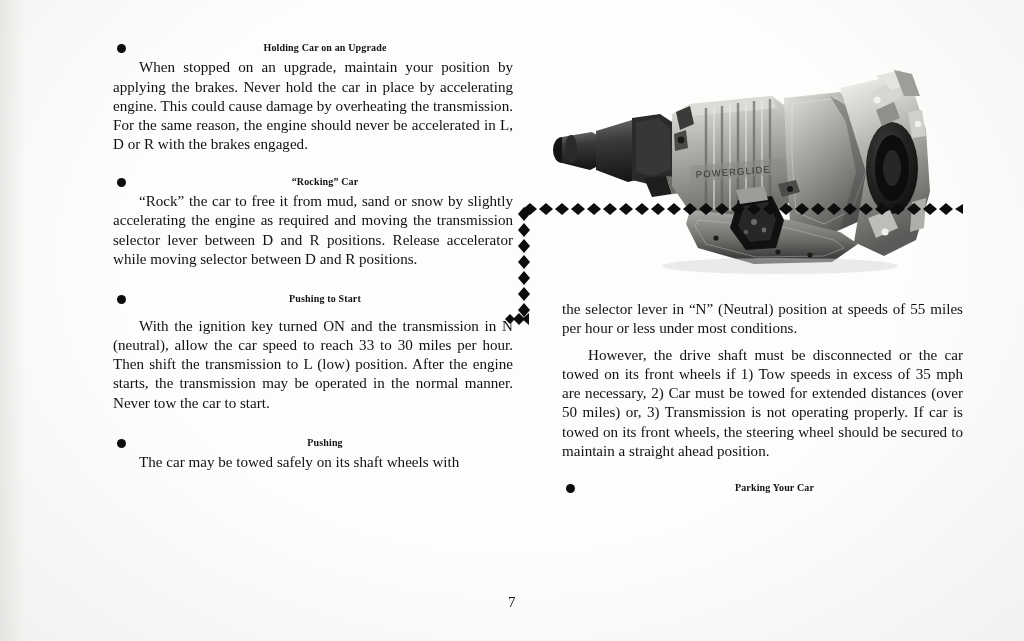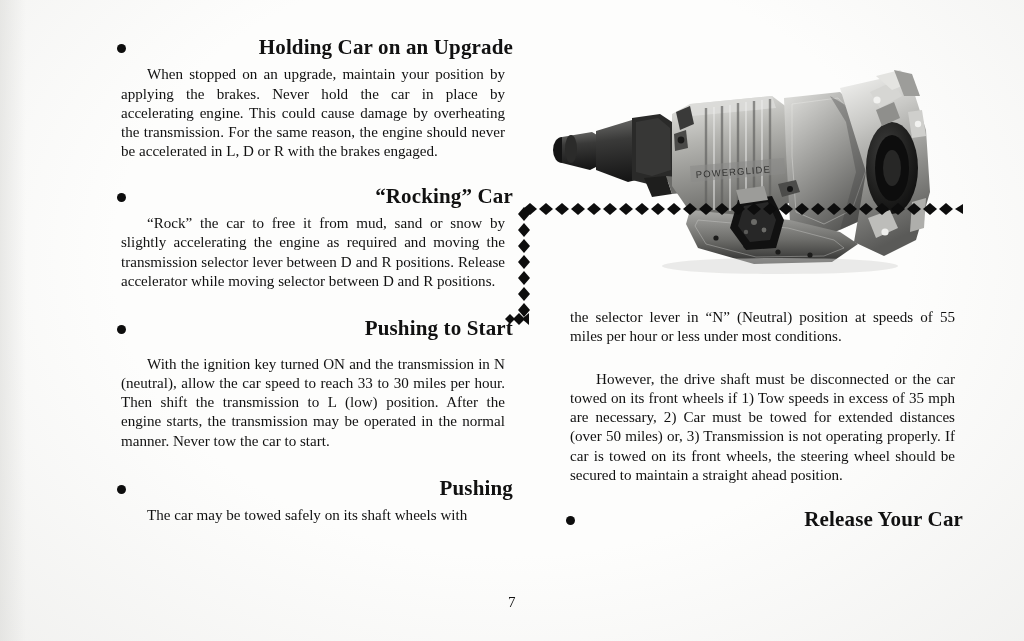--- a/index.html
+++ b/index.html
@@ -38,38 +38,38 @@
     position: absolute;
     text-align: justify;
     font-size: 15.1px;
     line-height: 19.3px;
   }
   .col-left  { left: 113px; top: 38px;  width: 400px; }
   .col-right { left: 562px; top: 300px; width: 401px; }
 
   .heading {
     font-weight: bold;
-    font-size: 21px;
+    font-size: 10px;
     letter-spacing: 0.15px;
     margin: 0 0 1px 0;
-    text-align: right;
+    text-align: center;
     position: relative;
     padding-left: 24px;
   }
   .heading .bullet {
     position: absolute;
     left: 4px;
     top: 6px;
     width: 9px;
     height: 9px;
     background: #0d0d0d;
     border-radius: 50%;
   }
   p.body {
-    margin: 8px;
+    margin: 0;
     text-indent: 26px;
     text-align: justify;
   }
   .gap-sm { height: 7px; }
   .gap-md { height: 17px; }
   .gap-lg { height: 20px; }
 
   
   p.body { text-align-last: left; }
 
@@ -341,19 +341,19 @@
     <p class="body" style="text-indent:0">the selector lever in “N” (Neutral) position at speeds of 55 miles per hour or less under most conditions.</p>
 
     <div class="gap-sm"></div>
 
     <p class="body">However, the drive shaft must be disconnected or the car towed on its front wheels if 1) Tow speeds in excess of 35 mph are necessary, 2) Car must be towed for extended distances (over 50 miles) or, 3) Transmission is not operating properly. If car is towed on its front wheels, the steering wheel should be secured to maintain a straight ahead position.</p>
 
     <div class="gap-md"></div>
 
     <div class="heading">
       <span class="bullet"></span>
-      <span>Release Your Car</span>
+      <span>Parking Your Car</span>
     </div>
   </div>
 
   <div class="folio">7</div>
 
 </div>
 
 </body></html>

